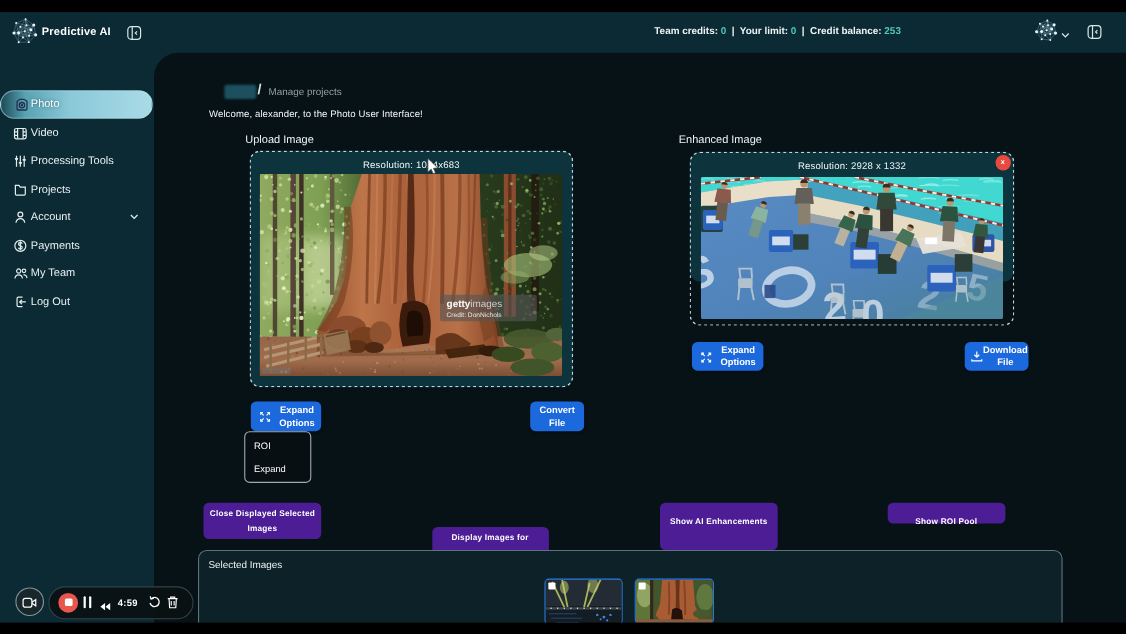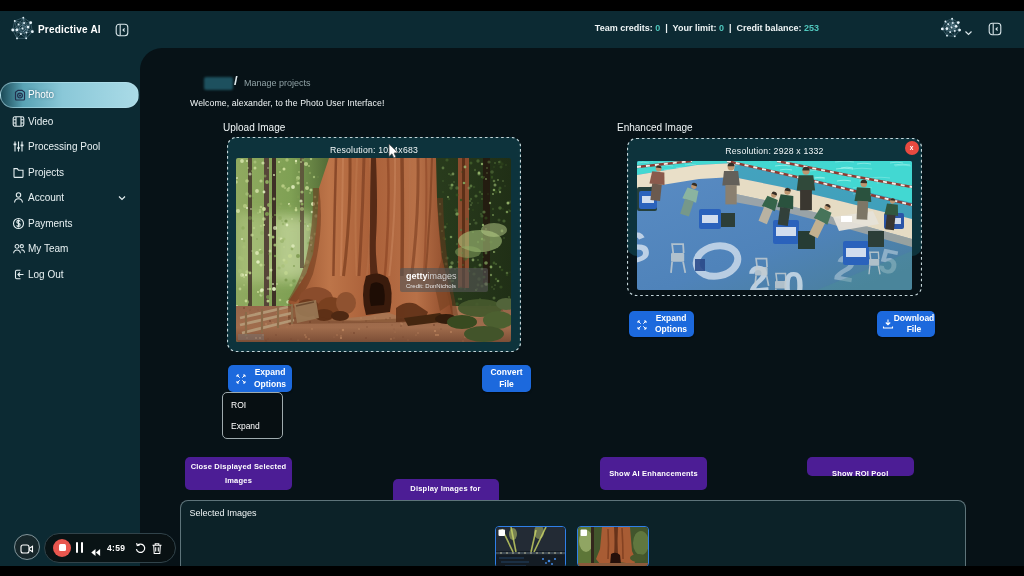--- a/index.html
+++ b/index.html
@@ -187,21 +187,21 @@
     </svg>
     <span class="lab">Video</span>
   </div>
 <div class="abs sideitem" style="top:134px;">
     <svg class="abs" style="left:12px;top:6px" width="13" height="13" viewBox="0 0 13 13">
       <g stroke="#e3edef" stroke-width="1.1" fill="none">
         <path d="M3 1.5v10M6.5 1.5v10M10 1.5v10"></path>
         <path d="M1.6 4.4h2.8M5.1 8h2.8M8.6 5.4h2.8" stroke-width="1.6"></path>
       </g>
     </svg>
-    <span class="lab">Processing Pool</span>
+    <span class="lab">Processing Tools</span>
   </div>
 <div class="abs sideitem" style="top:159.5px;text-decoration:underline;">
     <svg class="abs" style="left:12px;top:6px" width="13" height="13" viewBox="0 0 13 13">
       <g stroke="#e3edef" stroke-width="1.1" fill="none">
         <path d="M2 2.6h3.2l1.2 1.6H11a0 0 0 0 1 0 0v6.2a1 1 0 0 1-1 1H3a1 1 0 0 1-1-1z"></path>
       </g>
     </svg>
     <span class="lab">Projects</span>
   </div>
 <div class="abs sideitem" style="top:185px;">
@@ -1120,21 +1120,21 @@
   <div class="t2" style="left:0px;top:2px;width:49px;">Convert<br>File</div>
 </div>
 
 <div class="abs" style="left:222px;top:392px;width:61px;height:47px;border:1px solid #9fabae;border-radius:5px;background:rgba(8,13,15,.55);color:#fff;">
   <div class="abs" style="left:8px;top:7px;font-size:8.5px;">ROI</div>
   <div class="abs" style="left:8px;top:28px;font-size:8.5px;">Expand</div>
 </div>
 
 <div class="abs bbtn" style="left:185px;top:457px;width:107px;height:33px;padding-top:3px;line-height:13.5px;">Close Displayed Selected<br>Images</div>
 <div class="abs bbtn" style="left:392.5px;top:479px;width:106px;height:33px;padding-top:3px;line-height:13.5px;">Display Images for<br>Processing</div>
-<div class="abs bbtn" style="left:600px;top:457px;width:107px;height:33px;line-height:33px;">Show AI Enhancements</div>
+<div class="abs bbtn" style="left:600px;top:457px;width:107px;height:43px;line-height:33px;">Show AI Enhancements</div>
 <div class="abs bbtn" style="left:806.5px;top:457px;width:107.5px;height:19px;line-height:33px;text-align:center;">Show ROI Pool</div>
 
 <div class="abs" style="left:179.5px;top:499.5px;width:786px;height:75px;border:1px solid rgba(175,198,203,.5);border-radius:8px;background:#0c2228;">
   <div class="abs" style="left:9px;top:7px;color:#eef4f5;font-size:9px;font-weight:500;">Selected Images</div>
 </div>
 <div class="abs" style="left:495px;top:526px;width:71px;height:42px;border:1.5px solid #2f7fe8;border-radius:4px;overflow:hidden;"><svg width="71" height="42" viewBox="0 0 71 42">
 <rect width="71" height="42" fill="#232b35"></rect>
 <rect y="24" width="71" height="18" fill="#141c24"></rect>
 <g stroke="#ccd864" stroke-width="1.6" opacity="0.8">
  <path d="M6 2 L17 25"></path>

